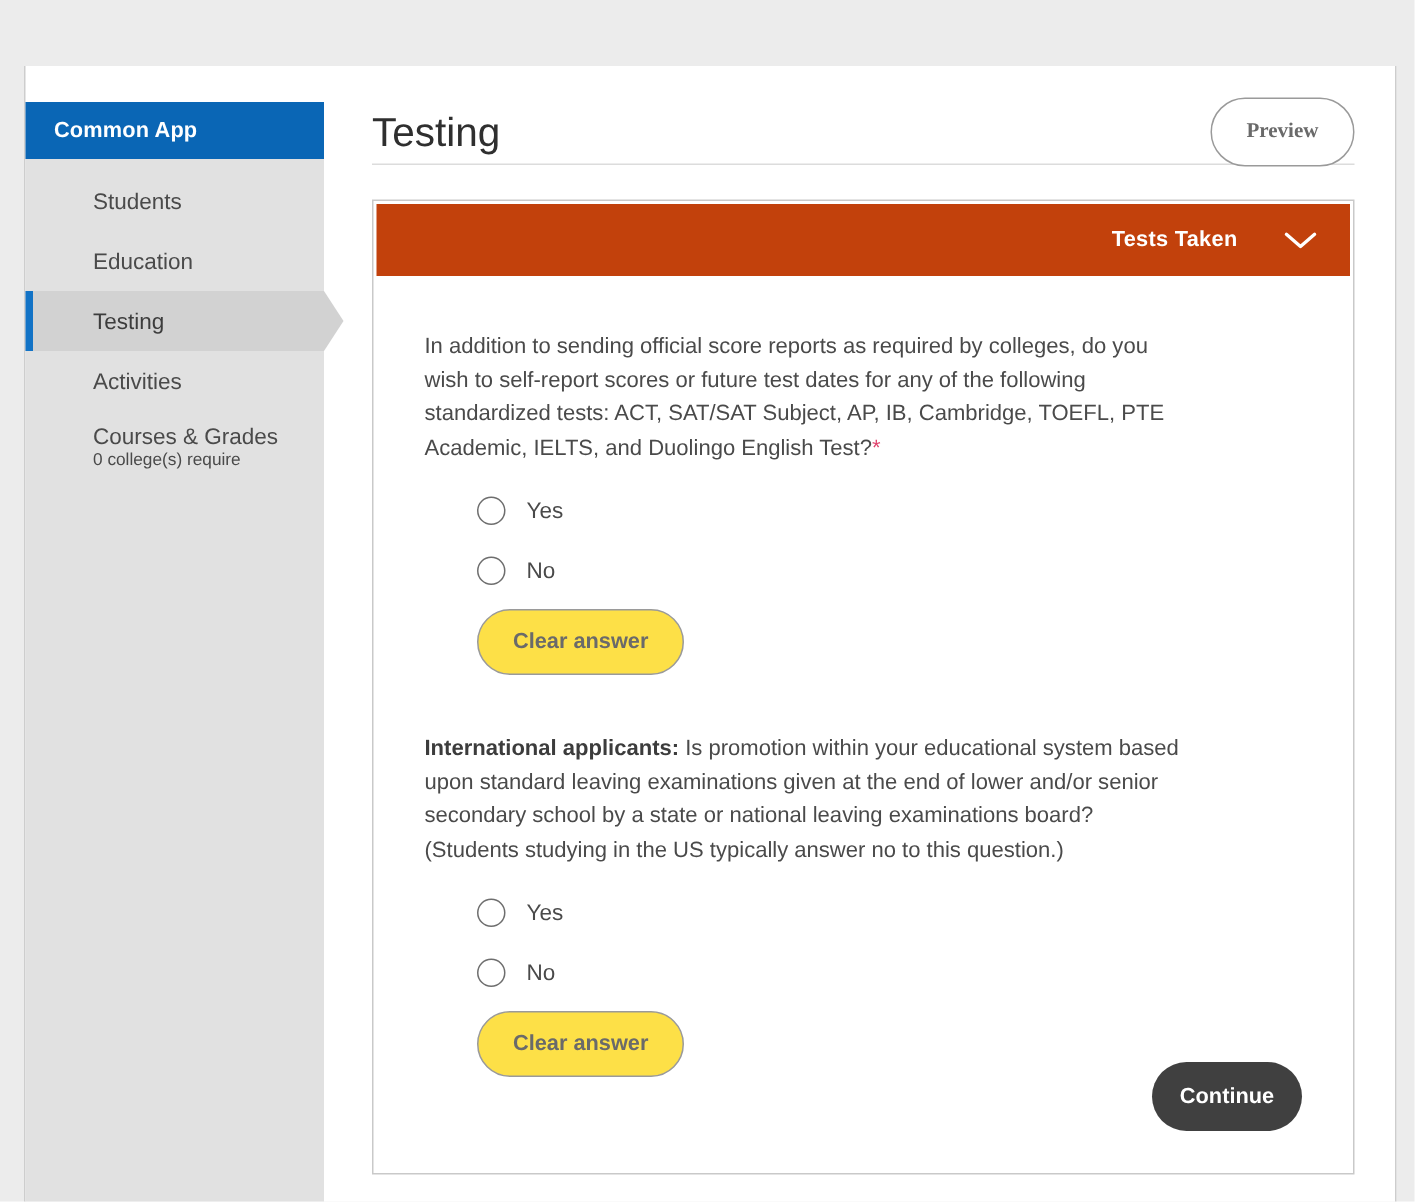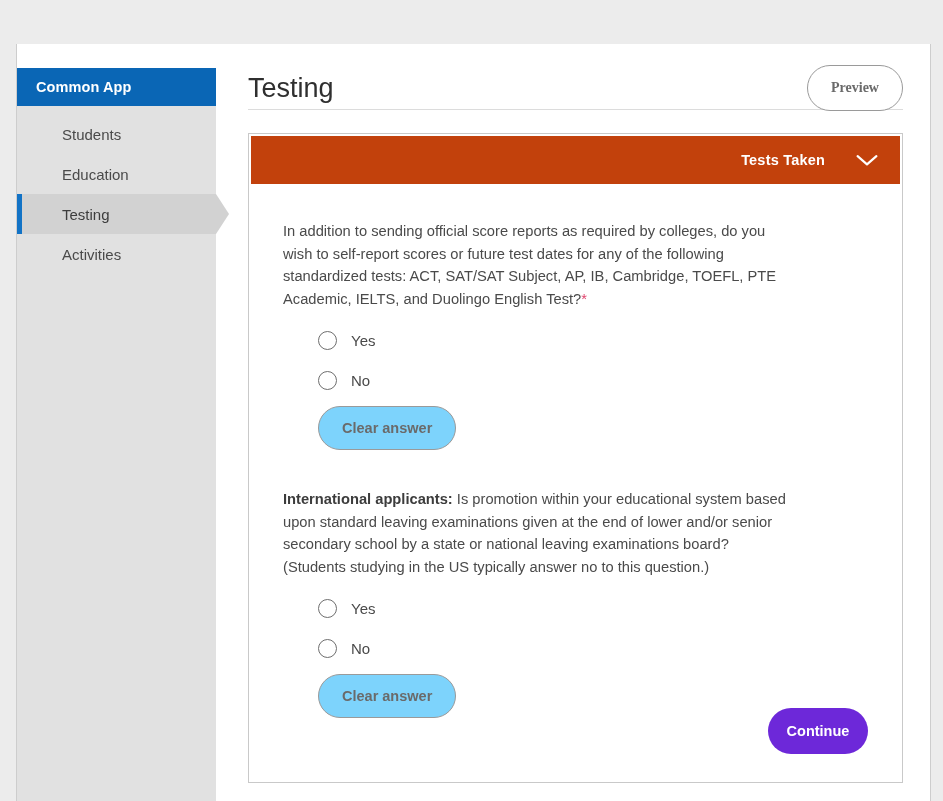--- a/index.html
+++ b/index.html
@@ -218,41 +218,41 @@
     margin-left: 14px;
     font-size: 15px;
     color: #4a4a4a;
   }
   .clear-btn {
     margin-top: 6px;
     height: 44px;
     padding: 0 23px;
     border-radius: 22px;
     border: 1px solid #9a9a9a;
-    background: #7dd3fc;
+    background: #fde047;
     color: #6a6a6a;
     font-size: 14.5px;
     font-weight: bold;
     font-family: "Liberation Sans", sans-serif;
     cursor: pointer;
   }
 
   .block-gap { height: 38px; }
 
   .continue-wrap {
     position: absolute;
     right: 34px;
     bottom: 28px;
   }
   .continue-btn {
     width: 100px;
     height: 46px;
     border-radius: 23px;
     border: none;
-    background: #6d28d9;
+    background: #404040;
     color: #ffffff;
     font-size: 14.5px;
     font-weight: bold;
     font-family: "Liberation Sans", sans-serif;
     cursor: pointer;
   }
 </style>
 </head>
 <body>
 
@@ -277,20 +277,24 @@
 
       <div class="nav-item active">
         <span>Testing</span>
       </div>
 
       <div class="nav-item">
         <span>Activities</span>
       </div>
 
 
+      <div class="nav-item with-sub">
+        <span>Courses &amp; Grades</span>
+        <span class="nav-sub">0 college(s) require</span>
+      </div>
 
     </div>
   </nav>
 
   <main class="main">
 
     <div class="page-header">
       <h1 class="page-title">Testing</h1>
       <button class="preview-btn">Preview</button>
     </div>

